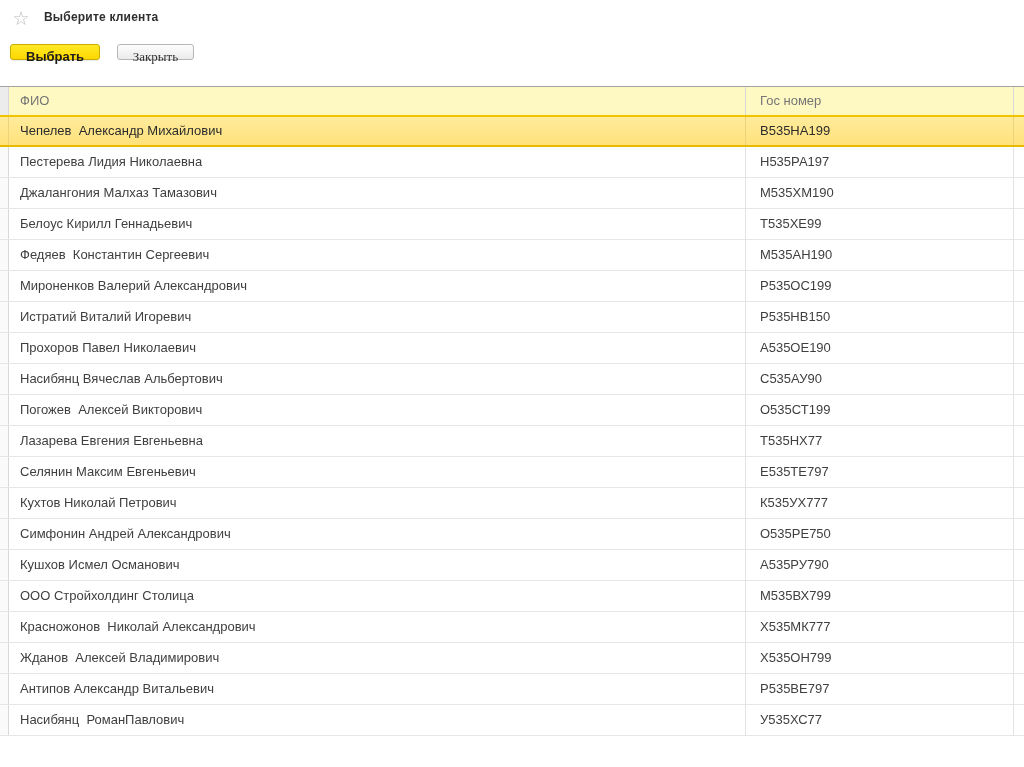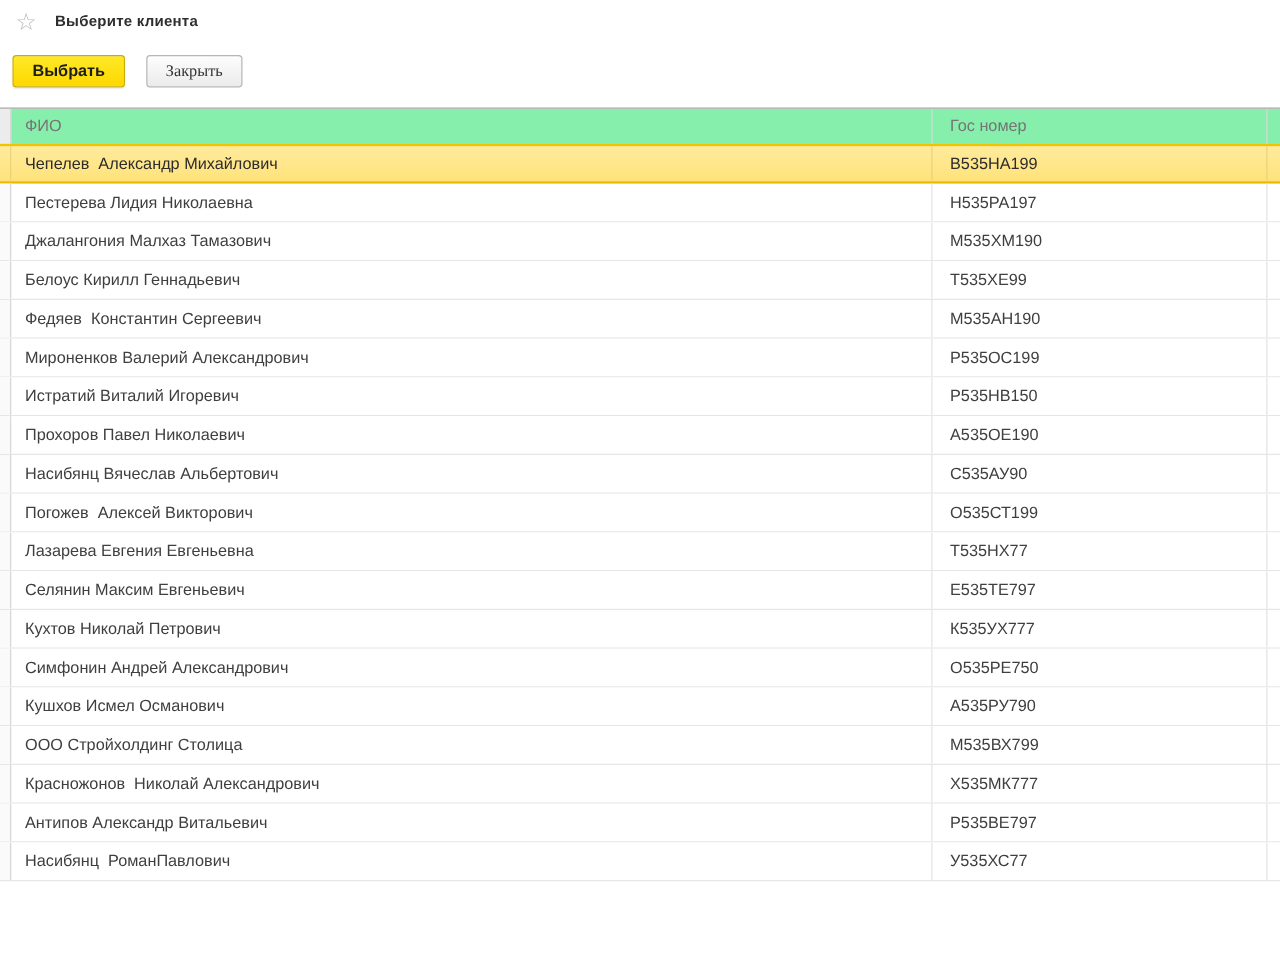--- a/index.html
+++ b/index.html
@@ -17,40 +17,40 @@
     color:#b9b9b9; font-size:19px; line-height:22px; text-align:center; cursor:pointer;
   }
   .page-title {
     position:absolute; left:44px; top:10px;
     font-size:12px; font-weight:bold; color:#2e2e2e; letter-spacing:.2px;
   }
 
   
   .toolbar { position:absolute; top:44px; left:10px; height:28px; }
   .btn {
-    display:inline-block; height:26px; line-height:24px; padding:0 15px;
+    display:inline-block; height:16px; line-height:24px; padding:0 15px;
     border-radius:3px; font-size:13px; cursor:pointer; vertical-align:top;
   }
   .btn-select {
     background:linear-gradient(#ffe926,#fed800);
     border:1px solid #c9ad00; font-weight:bold; color:#1d1d1d;
     margin-right:13px; box-shadow:0 1px 1px rgba(0,0,0,.08);
   }
   .btn-close {
     background:linear-gradient(#fdfdfd,#ebebeb);
     border:1px solid #b6b6b6; color:#333;font-family:Liberation Serif, serif;
   }
 
   
   .table {
     position:absolute; top:86px; left:0; right:0; bottom:0;
     border-top:1px solid #a3a3a3; overflow:hidden; background:#fff;
   }
   .thead {
-    display:flex; height:29px; background:#86efac;
+    display:flex; height:29px; background:#fef9c3;
     border-bottom:1px solid #dcdcdc; color:#757575;
   }
   .thead .cell { line-height:28px; }
   .cell { white-space:pre; overflow:hidden; }
   .gutter   { width:9px;  border-right:1px solid #d8d8d8; flex:none; }
   .fio      { width:737px; padding-left:11px; border-right:1px solid #e3e3e3; flex:none; }
   .gos      { width:268px; padding-left:14px; border-right:1px solid #e3e3e3; flex:none; }
   .tail     { flex:1; }
   .thead .fio, .thead .gos { border-right:1px solid #d8d8d8; }
   .thead .gutter { background:#ececec; }
@@ -189,20 +189,26 @@
         <div class="cell tail"></div>
       </div>
       <div class="trow">
         <div class="cell gutter"></div>
         <div class="cell fio">Красножонов  Николай Александрович</div>
         <div class="cell gos">Х535МК777</div>
         <div class="cell tail"></div>
       </div>
       <div class="trow">
         <div class="cell gutter"></div>
+        <div class="cell fio">Жданов  Алексей Владимирович</div>
+        <div class="cell gos">Х535ОН799</div>
+        <div class="cell tail"></div>
+      </div>
+      <div class="trow">
+        <div class="cell gutter"></div>
         <div class="cell fio">Антипов Александр Витальевич</div>
         <div class="cell gos">Р535ВЕ797</div>
         <div class="cell tail"></div>
       </div>
       <div class="trow">
         <div class="cell gutter"></div>
         <div class="cell fio">Насибянц  РоманПавлович</div>
         <div class="cell gos">У535ХС77</div>
         <div class="cell tail"></div>
       </div>

